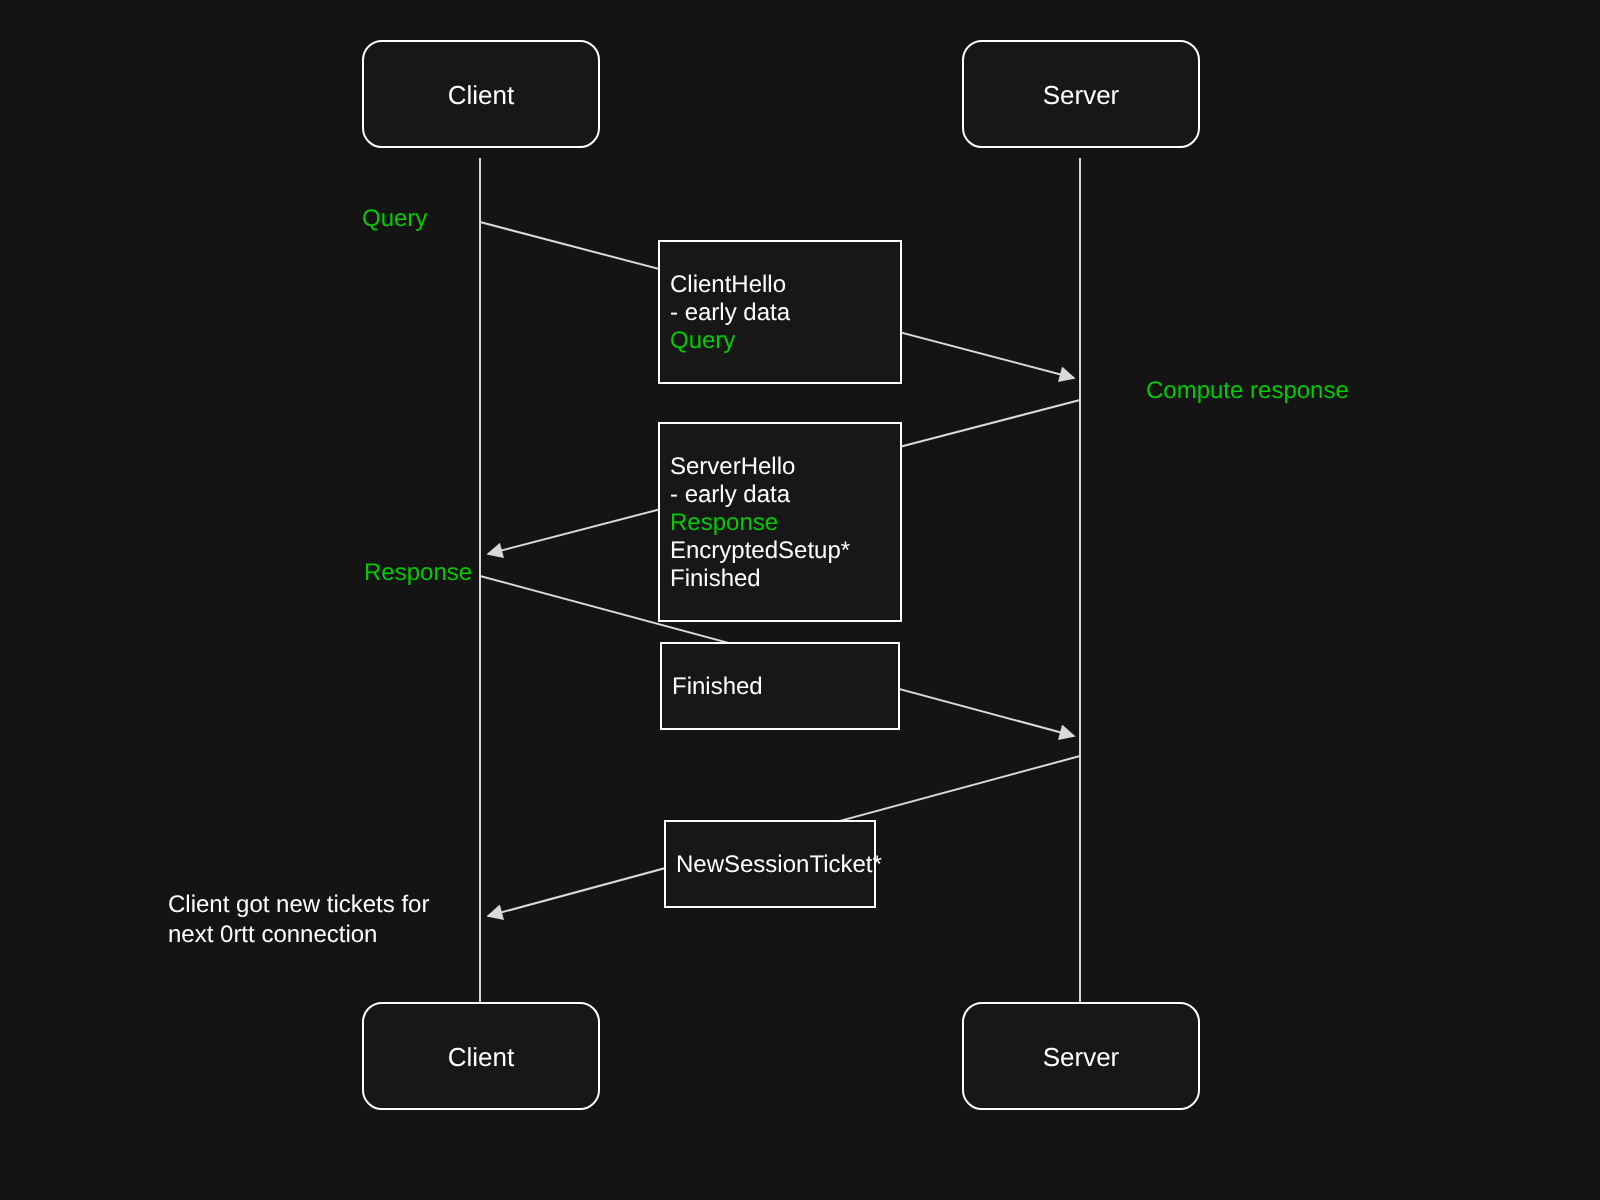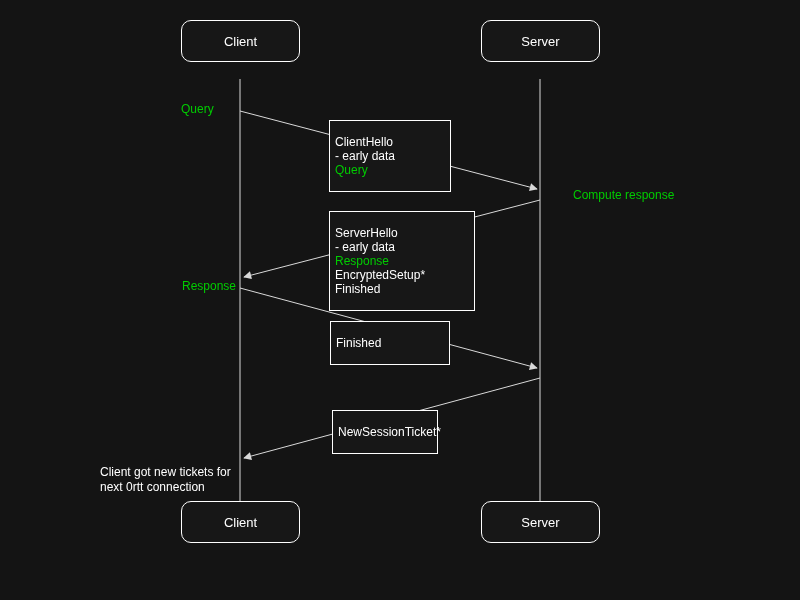--- a/index.html
+++ b/index.html
@@ -13,21 +13,21 @@
   .stage{
     position:relative;
     width:800px;height:600px;
     background:var(--background);
     font-family:"Liberation Sans",sans-serif;
     overflow:hidden;
   }
   .stage svg{position:absolute;left:0;top:0;}
   .actor-box{
     position:absolute;
-    width:119px;height:42px;
+    width:119px;height:54px;
     border:1px solid var(--text);
     border-radius:10px;
     background:var(--box-fill);
     color:var(--text);
     display:flex;align-items:center;justify-content:center;
     font-size:13px;
     box-sizing:border-box;
   }
   .msg-box{
     position:absolute;
@@ -81,41 +81,41 @@
   <div class="actor-box" style="left:481px;top:20px;">
     <span>Server</span>
   </div>
 
   <div class="msg-box" style="left:329px;top:120px;width:122px;">
     <span class="line">ClientHello</span>
     <span class="line">- early data</span>
     <span class="line green">Query</span>
   </div>
 
-  <div class="msg-box" style="left:329px;top:211px;width:146px;">
+  <div class="msg-box" style="left:329px;top:211px;width:122px;">
     <span class="line">ServerHello</span>
     <span class="line">- early data</span>
     <span class="line green">Response</span>
     <span class="line">EncryptedSetup*</span>
     <span class="line">Finished</span>
   </div>
 
   <div class="msg-box" style="left:330px;top:321px;width:120px;">
     <span class="line">Finished</span>
   </div>
 
   <div class="msg-box" style="left:332px;top:410px;width:106px;">
     <span class="line">NewSessionTicket*</span>
   </div>
 
   <div class="float-label" style="left:181px;top:102px;">Query</div>
   <div class="float-label" style="left:545px;top:188px;margin-left:28px;">Compute response</div>
   <div class="float-label" style="left:182px;top:279px;">Response</div>
 
-  <div class="note-text" style="left:100px;top:445px;margin-top:20px;">
+  <div class="note-text" style="left:84px;top:445px;">
     <span style="display:block;">Client got new tickets for</span>
     <span style="display:block;">next 0rtt connection</span>
   </div>
 
   <div class="actor-box" style="left:181px;top:501px;">
     <span>Client</span>
   </div>
   <div class="actor-box" style="left:481px;top:501px;">
     <span>Server</span>
   </div>

